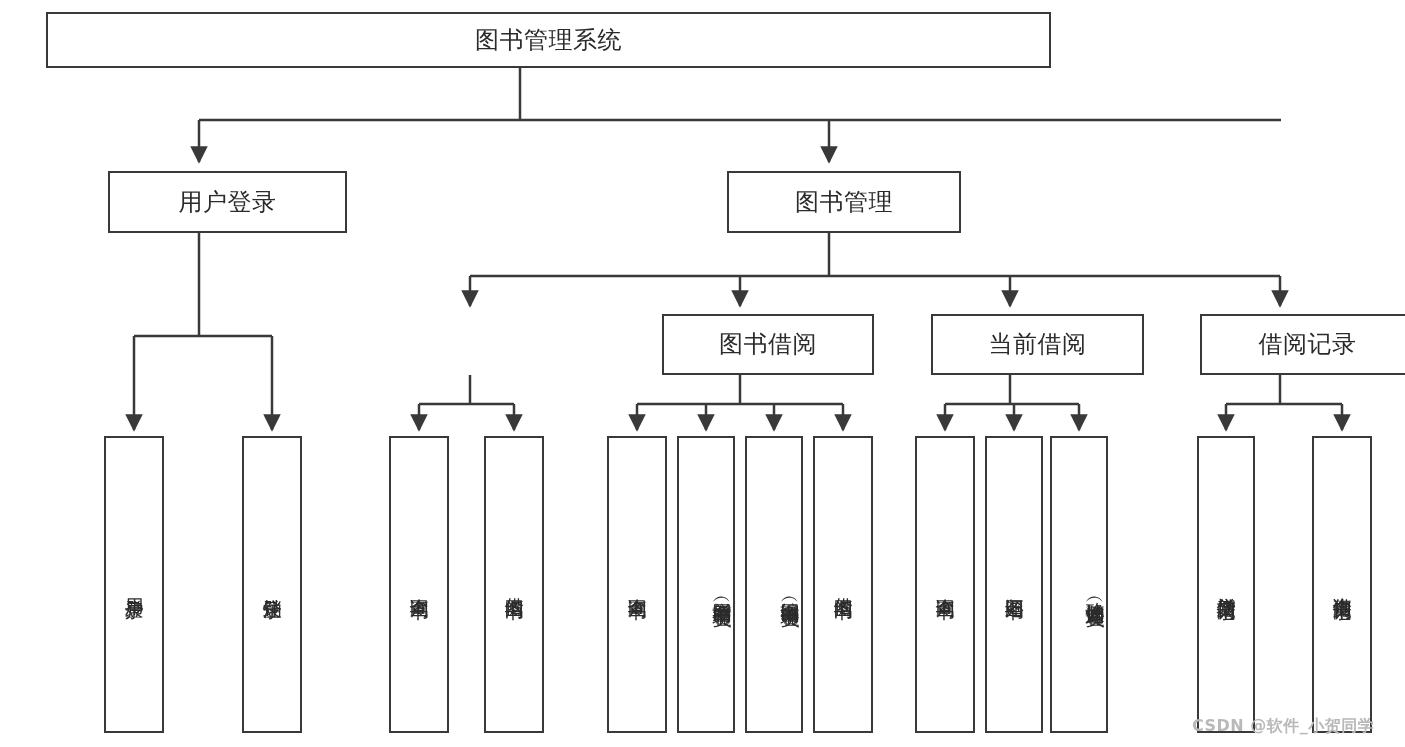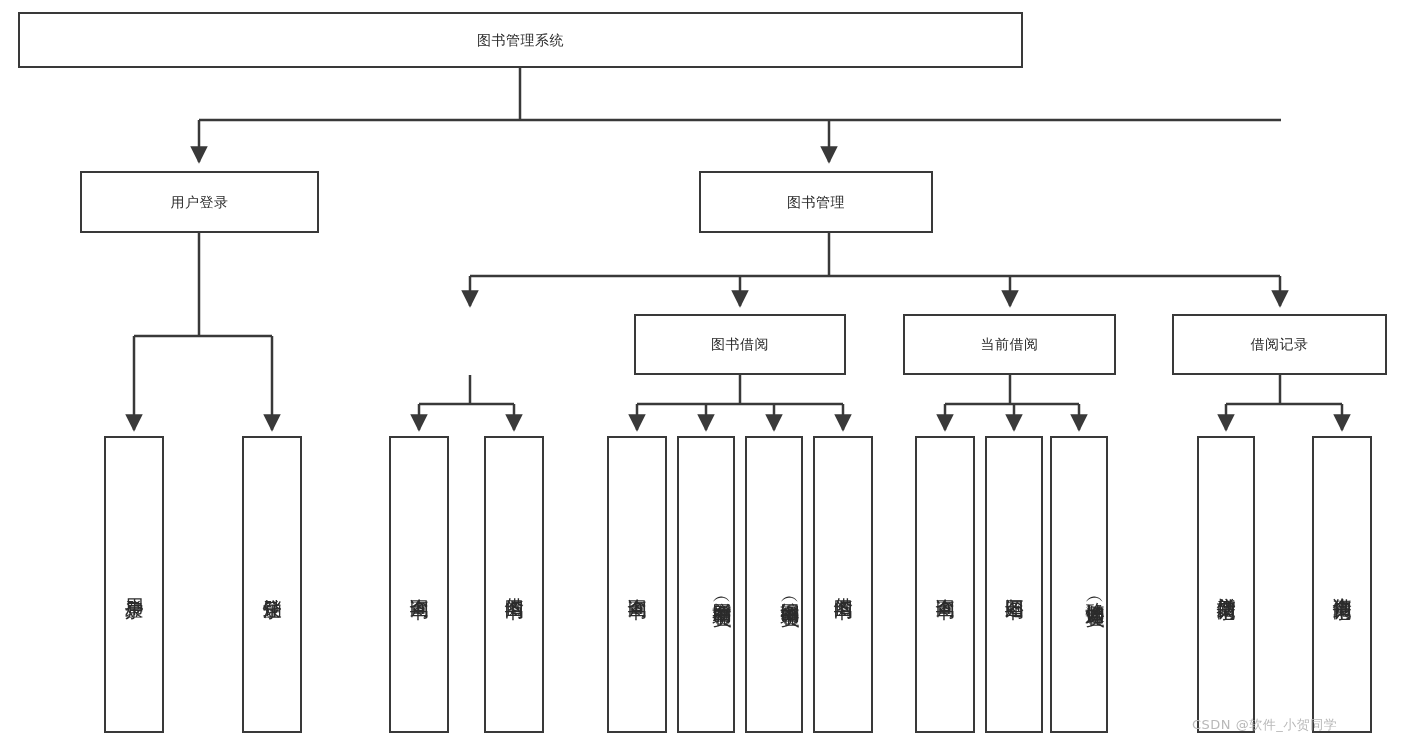--- a/index.html
+++ b/index.html
@@ -33,44 +33,46 @@
     background: #ffffff;
     display: flex;
     align-items: center;
     justify-content: center;
     color: #2b2b2b;
     line-height: 1.18;
     text-align: center;
     z-index: 2;
   }
   .node.horiz {
-    font-size: 14px;
+    font-size: 24px;
     letter-spacing: 0.5px;
+    margin-left: 28px;
   }
   .node.vert {
     writing-mode: vertical-rl;
     text-orientation: upright;
     font-size: 19px;
     letter-spacing: 1px;
     align-items: flex-start;
     justify-content: center;
     padding-top: 14px;
   }
   .node.vert.center-v {
     align-items: center;
     padding-top: 0;
   }
   .watermark {
     position: absolute;
-    font-size: 13px;
+    font-size: 16px;
     color: #b9b9b9;
     letter-spacing: 0.5px;
     z-index: 3;
     white-space: nowrap;
     font-family: "DejaVu Sans", sans-serif;
+    font-weight: bold;
   }
 </style>
 </head>
 <body>
 
 <div id="canvas">
 
   <svg id="edges" width="1405" height="747" viewBox="0 0 1405 747">
     <defs>
       <marker id="arrow" viewBox="0 0 10 10" refX="9" refY="5" markerWidth="7" markerHeight="7" orient="auto-start-reverse">

